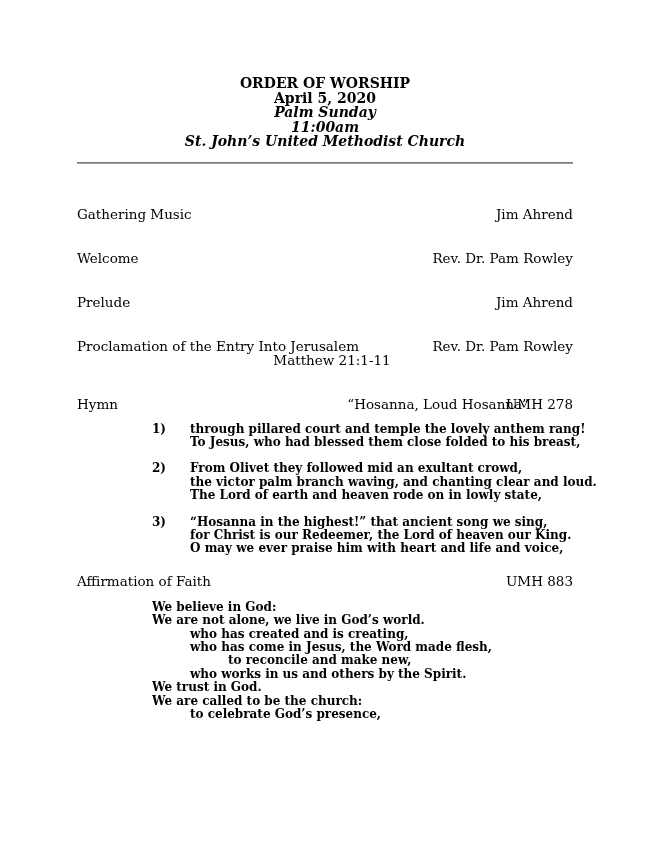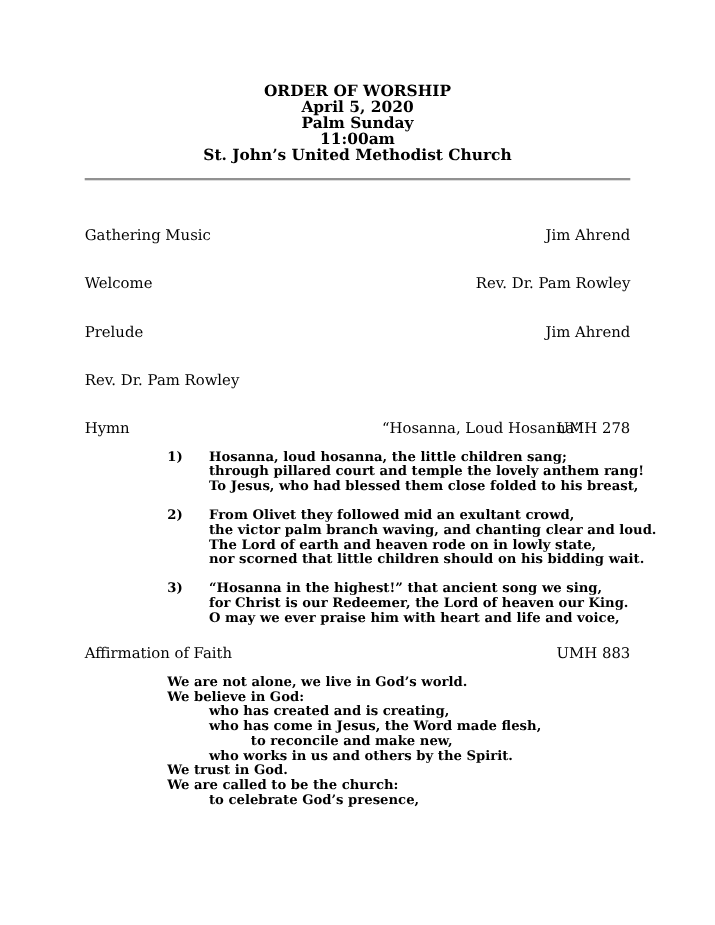--- a/index.html
+++ b/index.html
@@ -7,21 +7,21 @@
     width: 650px;
     height: 841px;
     background: #ffffff;
     color: #000000;
     font-family: "DejaVu Serif", serif;
     overflow: hidden;
     box-sizing: border-box;
     padding: 76px 77px 0 77px;
   }
   .header { text-align: center; font-size: 14px; font-weight: bold; line-height: 14.5px; }
-  .italic { }
+  .italic { font-style: italic; }
   .rule { margin-top: 13px; height: 2px; background: linear-gradient(#6f6f6f, #a8a8a8); }
   .rows { margin-top: 43px; }
   .item-block { margin-bottom: 30px; }
   .row {
     display: flex;
     justify-content: space-between;
     font-size: 13.5px;
     line-height: 14px;
     position: relative;
     white-space: nowrap;
@@ -81,72 +81,72 @@
 
     <div class="item-block">
       <div class="row">
         <span>Prelude</span>
         <span>Jim Ahrend</span>
       </div>
     </div>
 
     <div class="item-block">
       <div class="row">
+        <span>Proclamation of the Entry Into Jerusalem</span>
         <span>Rev. Dr. Pam Rowley</span>
       </div>
+      <div class="sub-line">Matthew 21:1-11</div>
     </div>
 
     <div class="item-block hymn-block">
       <div class="row">
         <span>Hymn</span>
         <span class="center-abs">“Hosanna, Loud Hosanna”</span>
         <span>UMH 278</span>
       </div>
     </div>
 
     <div class="verses">
 
       <div class="verse">
         <span class="vnum">1)</span>
         <div class="vlines">
-          <div>Hosanna, loud hosanna, the little children sang;</div>
           <div>through pillared court and temple the lovely anthem rang!</div>
           <div>To Jesus, who had blessed them close folded to his breast,</div>
         </div>
       </div>
 
       <div class="verse">
         <span class="vnum">2)</span>
         <div class="vlines">
           <div>From Olivet they followed mid an exultant crowd,</div>
           <div>the victor palm branch waving, and chanting clear and loud.</div>
           <div>The Lord of earth and heaven rode on in lowly state,</div>
-          <div>nor scorned that little children should on his bidding wait.</div>
         </div>
       </div>
 
       <div class="verse">
         <span class="vnum">3)</span>
         <div class="vlines">
           <div>“Hosanna in the highest!” that ancient song we sing,</div>
           <div>for Christ is our Redeemer, the Lord of heaven our King.</div>
           <div>O may we ever praise him with heart and life and voice,</div>
         </div>
       </div>
 
     </div>
 
     <div class="item-block">
       <div class="row">
         <span>Affirmation of Faith</span>
         <span>UMH 883</span>
       </div>
       <div class="affirmation-text">
+        <div class="ind0">We believe in God:</div>
         <div class="ind0">We are not alone, we live in God’s world.</div>
-        <div class="ind0">We believe in God:</div>
         <div class="ind1">who has created and is creating,</div>
         <div class="ind1">who has come in Jesus, the Word made flesh,</div>
         <div class="ind2">to reconcile and make new,</div>
         <div class="ind1">who works in us and others by the Spirit.</div>
         <div class="ind0">We trust in God.</div>
         <div class="ind0">We are called to be the church:</div>
         <div class="ind1">to celebrate God’s presence,</div>
       </div>
     </div>
 

